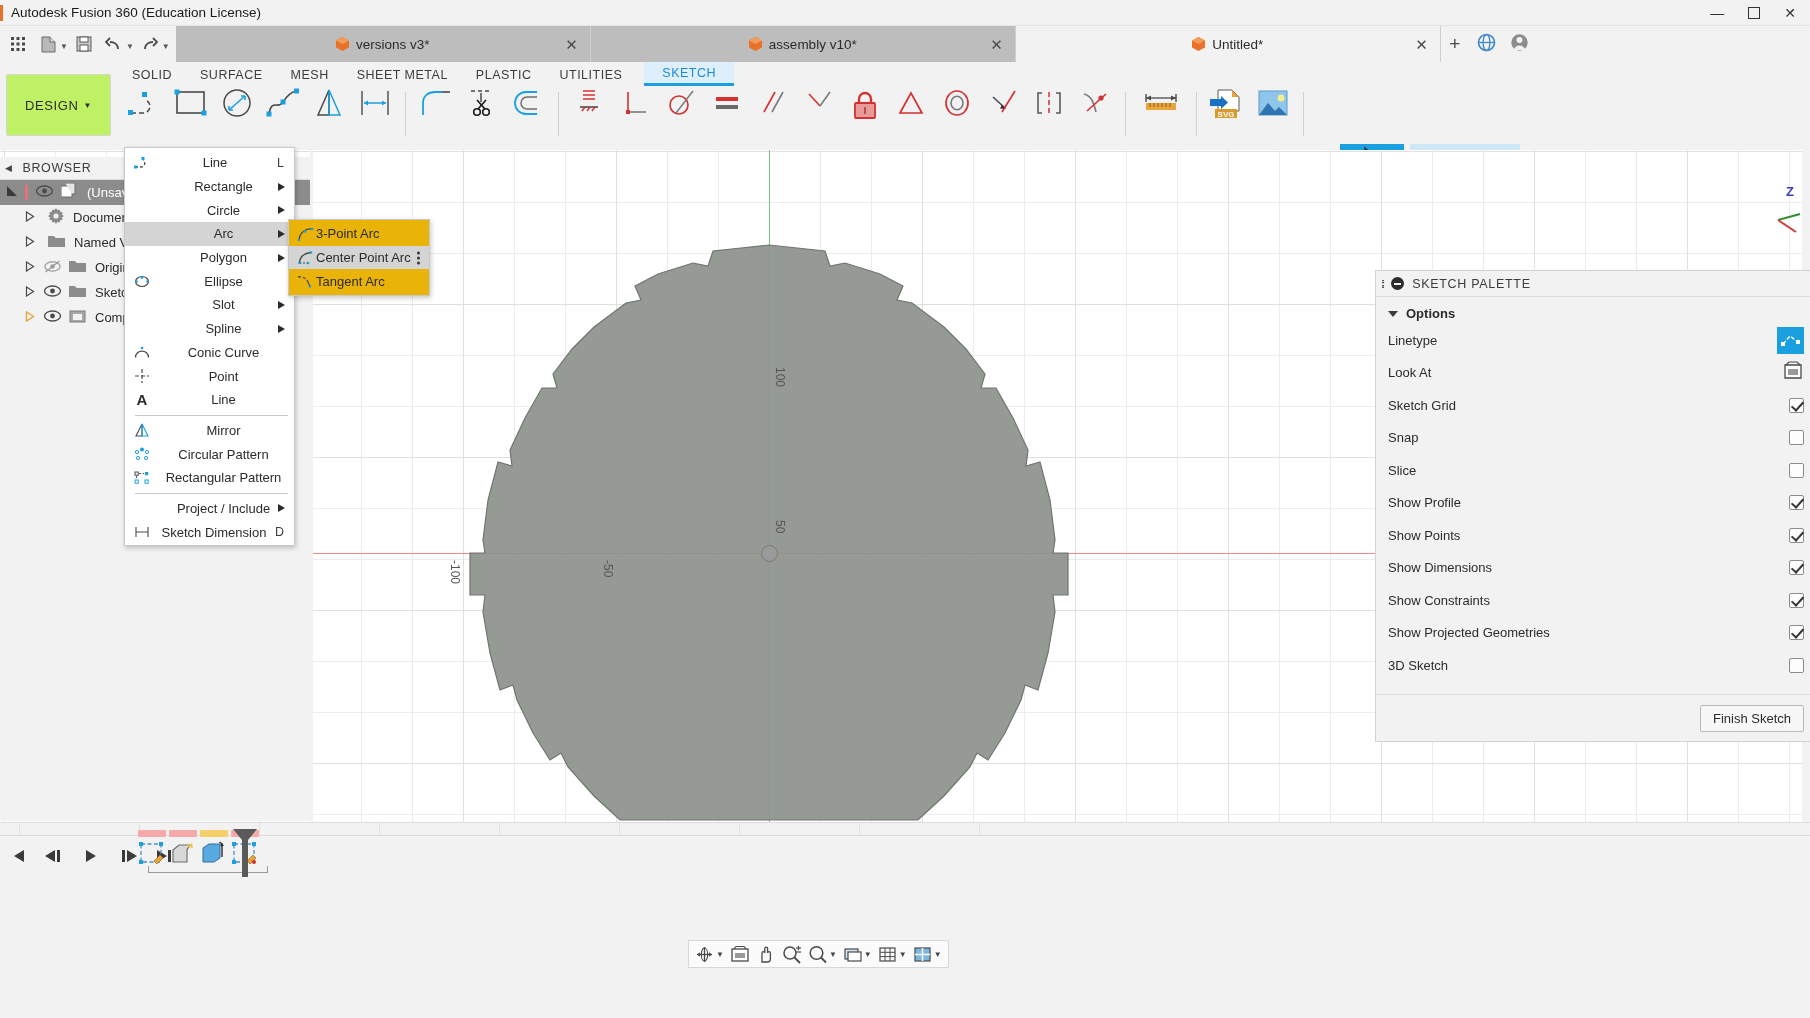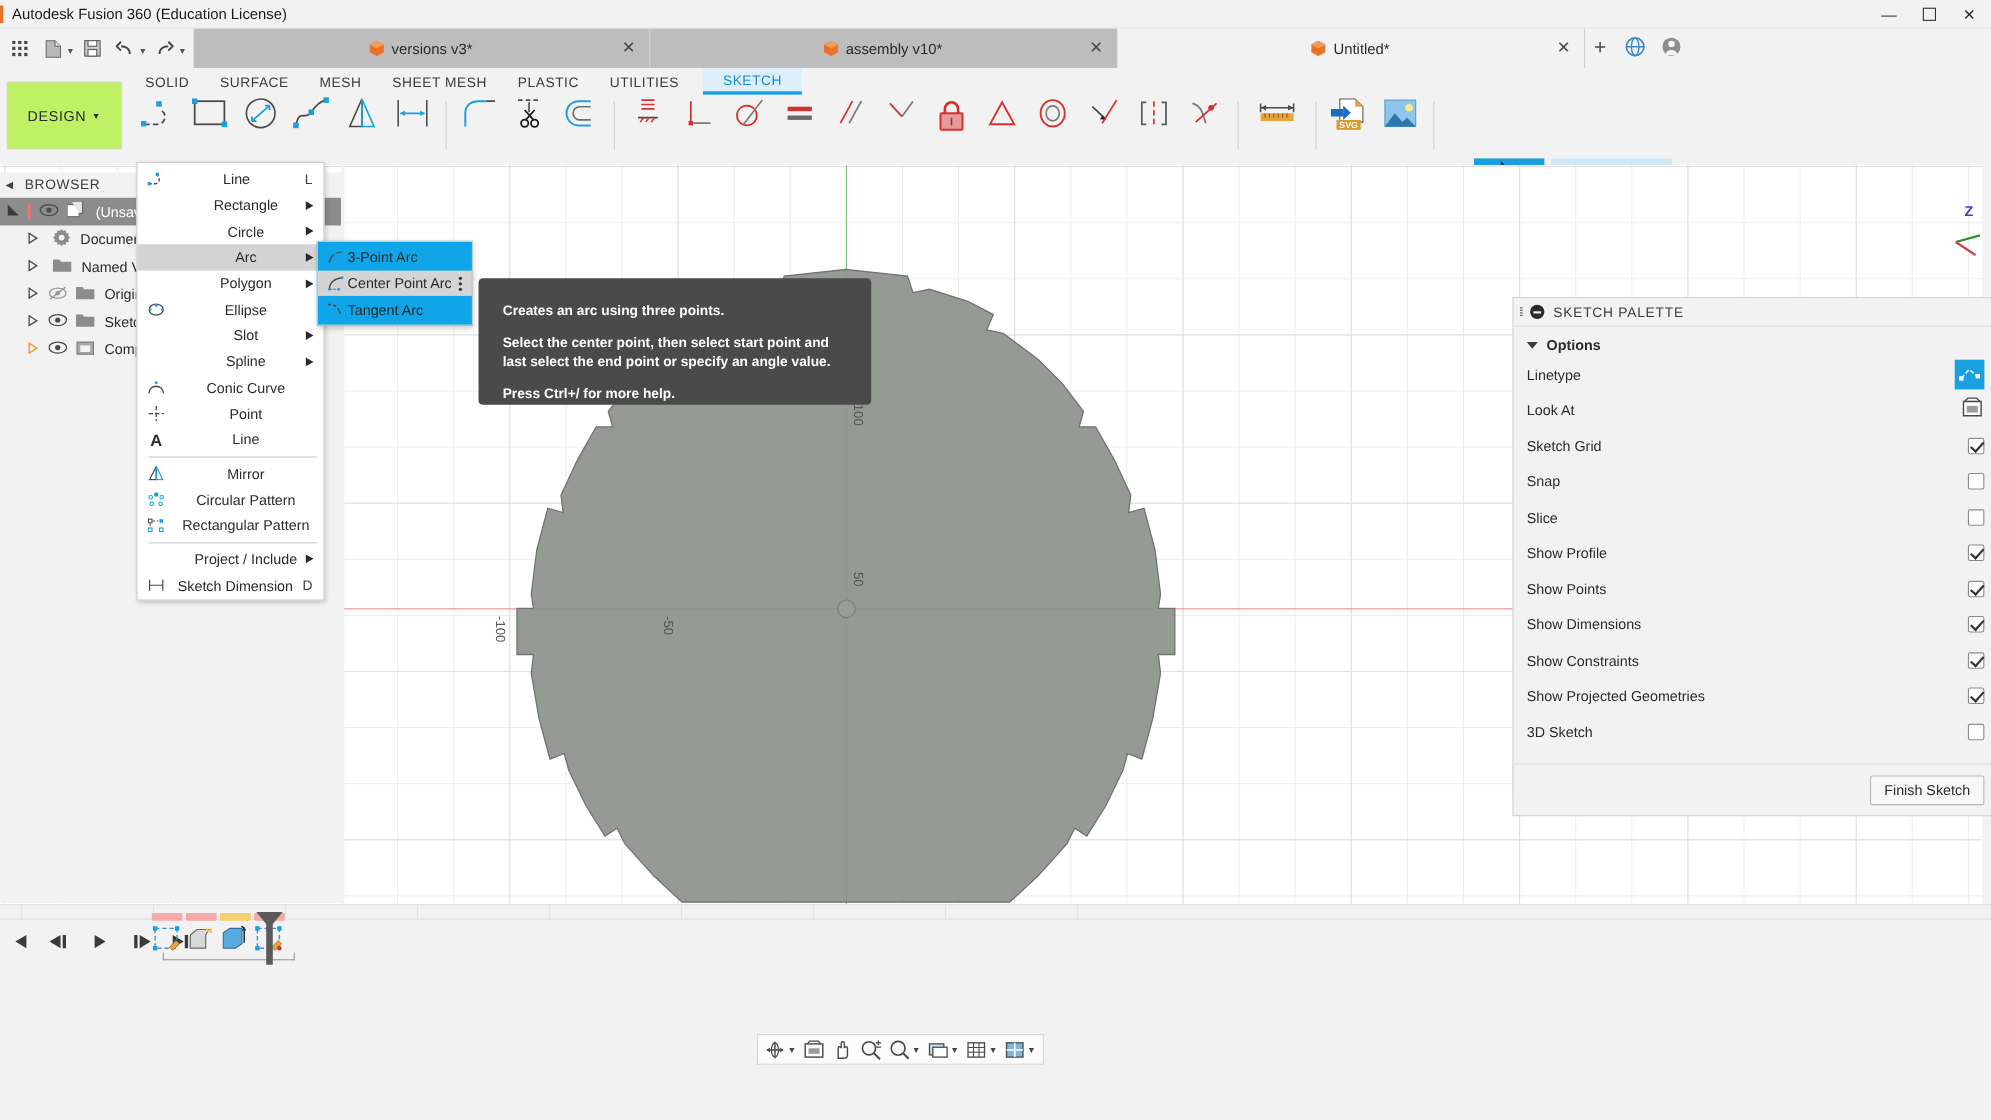--- a/index.html
+++ b/index.html
@@ -188,21 +188,21 @@
   }
   .mi.hl { background:#d4d4d4; }
   .mi .ico { width:22px; display:flex; align-items:center; justify-content:center; flex:0 0 22px;}
   .mi .lbl { flex:1; }
   .mi .key { font-size:12.5px; color:#3c3c3c; padding-right:10px;}
   .mi .sub { position:absolute; right:9px; top:50%; transform:translateY(-50%);
     width:0;height:0;border-top:4.5px solid transparent;border-bottom:4.5px solid transparent;border-left:7px solid #2b2b2b;}
   .msep { height:1px; background:#c8c8c8; margin:3px 6px 3px 10px;}
   .submenu {
     position:absolute; left:288px; top:219px; width:142px;
-    background:#0ea5e9; border:1px solid #c9c9c9; box-shadow:1px 2px 5px rgba(0,0,0,.22);
+    background:#eab308; border:1px solid #c9c9c9; box-shadow:1px 2px 5px rgba(0,0,0,.22);
     z-index:31; padding:2px 0;
   }
   .smi { height:23.7px; display:flex; align-items:center; font-size:13px; padding-left:5px; position:relative; }
   .smi.hl { background:#d4d4d4; }
   .smi .ico { width:22px; display:flex; align-items:center; justify-content:center; flex:0 0 22px;}
   .kebab { position:absolute; right:9px; top:50%; transform:translateY(-50%); font-size:12px; line-height:4px; color:#333;}
   .kebab i { display:block; width:3px;height:3px;border-radius:50%;background:#333;margin:2px 0;}
 
   
   .tooltip {
@@ -339,21 +339,21 @@
   <div class="ribbon">
     <div class="design-btn">
       <span>DESIGN</span>
         <span class="c">▼</span>
     </div>
 
     <div class="ribbon-tabs">
       <div class="rtab">SOLID</div>
       <div class="rtab">SURFACE</div>
       <div class="rtab">MESH</div>
-      <div class="rtab">SHEET MESH</div>
+      <div class="rtab">SHEET METAL</div>
       <div class="rtab">PLASTIC</div>
       <div class="rtab">UTILITIES</div>
       <div class="rtab active">SKETCH</div>
     </div>
 
     <div class="panelrow">
 
       <div class="tool">
         <svg width="34" height="30" viewBox="0 0 34 30">
             <path d="M3 25h12c7 0 10-9 3-13" stroke="#4a4a4a" stroke-width="1.6" fill="none" stroke-dasharray="5 3"></path>
@@ -988,25 +988,20 @@
         <svg width="17" height="14" viewBox="0 0 17 14">
             <path d="M1 3c4-1 8 1 10 5" stroke="#4a4a4a" stroke-width="1.3" fill="none" stroke-dasharray="3 2"></path>
             <path d="M11 8c1 2 1.5 3 1.5 4" stroke="#4a4a4a" stroke-width="1.3" fill="none"></path>
             <circle cx="13" cy="12.5" r="1.2" fill="#1a9fe0"></circle>
           </svg>
       </span>
       <span>Tangent Arc</span>
     </div>
   </div>
 
-  <div class="tooltip">
-    <p>Creates an arc using three points.</p>
-    <p>Select the center point, then select start point and last select the end point or specify an angle value.</p>
-    <p>Press Ctrl+/ for more help.</p>
-  </div>
 
   <div class="navbar">
     <div class="navbtn">
       <svg width="19" height="19" viewBox="0 0 19 19">
           <line x1="9.5" y1="2" x2="9.5" y2="17" stroke="#4a4a4a" stroke-width="1.3"></line>
           <line x1="2" y1="9.5" x2="17" y2="9.5" stroke="#4a4a4a" stroke-width="1.3"></line>
           <path d="M2 9.5l3-2.3v4.6z" fill="#4a4a4a"></path>
           <path d="M17 9.5l-3-2.3v4.6z" fill="#4a4a4a"></path>
           <ellipse cx="9.5" cy="9.5" rx="3.2" ry="6.5" fill="none" stroke="#4a4a4a" stroke-width="1.1"></ellipse>
         </svg>

